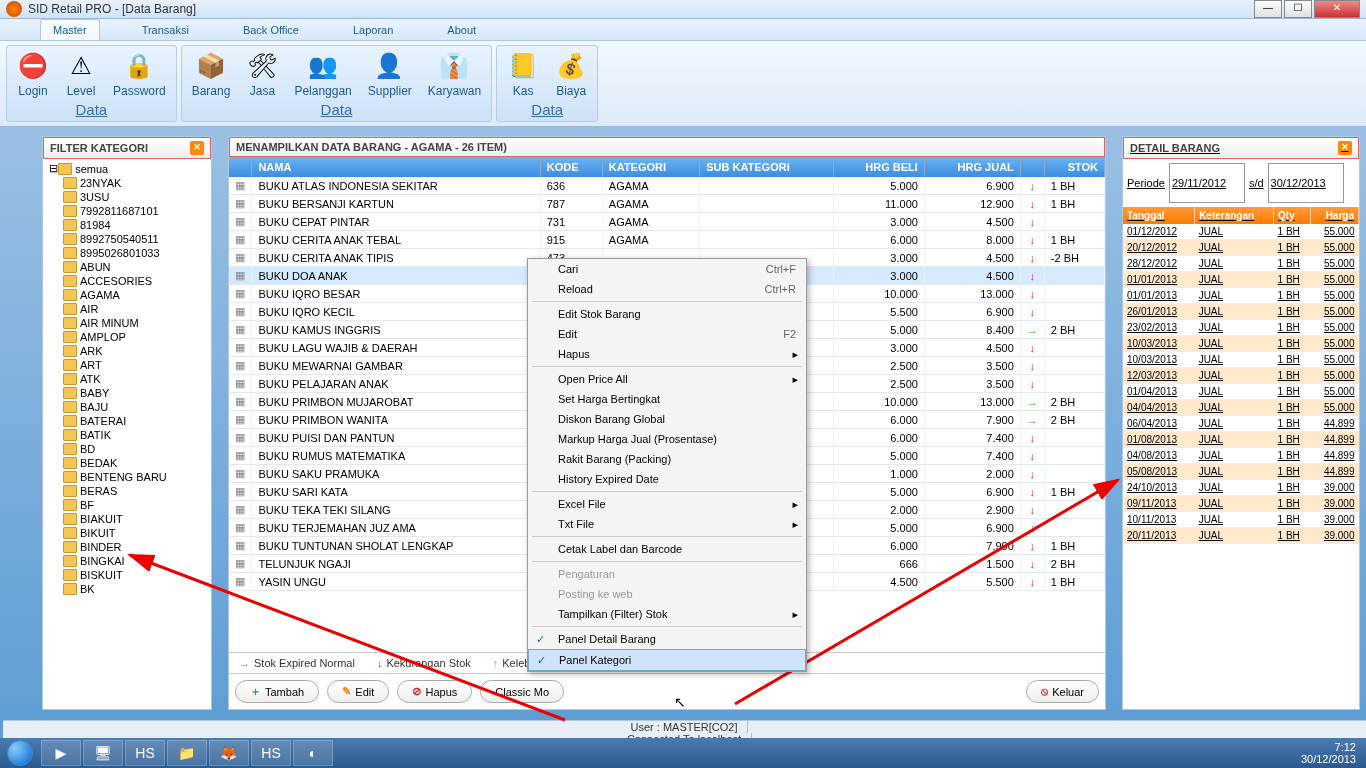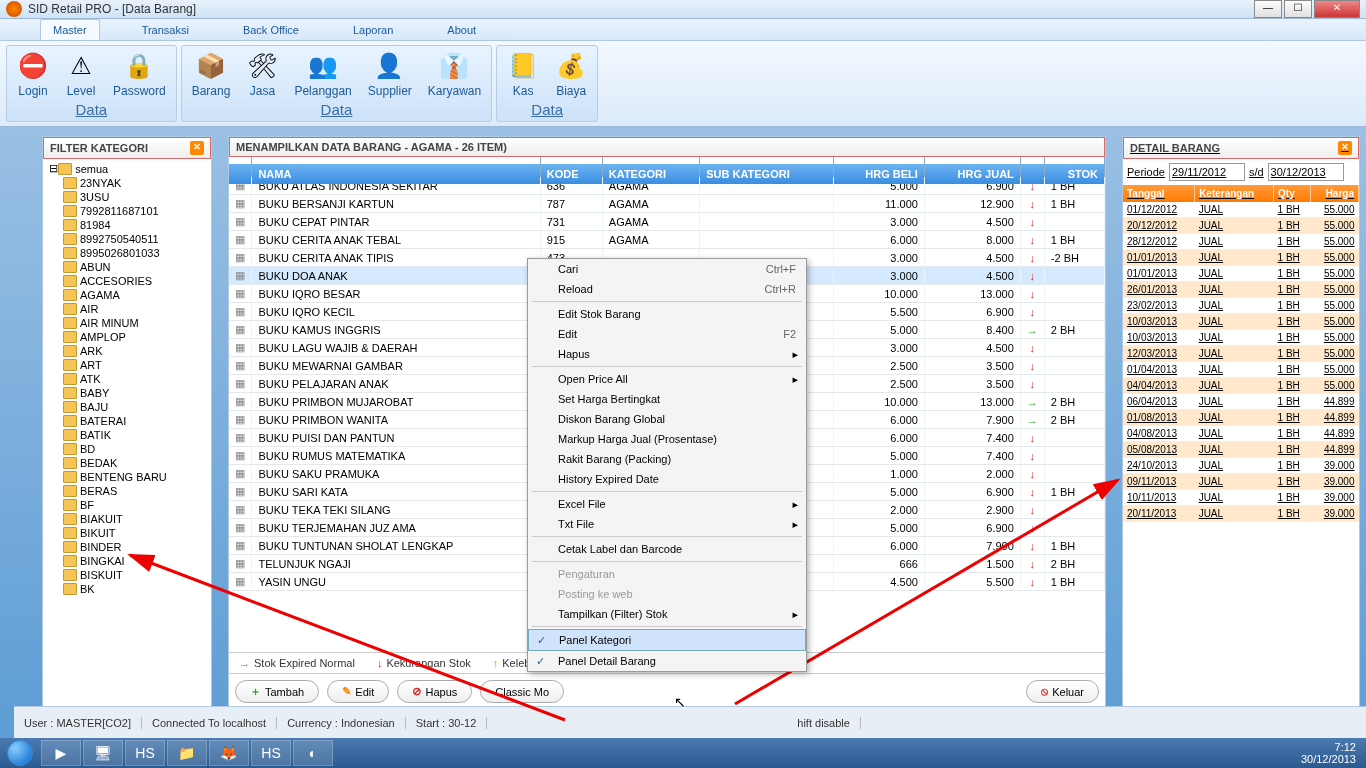--- a/index.html
+++ b/index.html
@@ -26,52 +26,52 @@
 .filterpanel{width:170px;}
 .tree{flex:1;overflow-y:auto;overflow-x:hidden;padding:2px;}
 .tree .node{display:flex;align-items:center;padding:1px 0 1px 18px;white-space:nowrap;cursor:pointer;}
 .tree .node.root{padding-left:4px;}
 .tree .node .fld{width:14px;height:12px;background:#f5c655;border:1px solid #c89830;margin-right:3px;border-radius:1px;}
 .tree .node.root .fld{background:#f5c655;}
 .mainpanel{flex:1;min-width:0;}
 .mainpanel .phdr{font-size:12px;}
 .gridwrap{flex:1;overflow:auto;position:relative;}
 table.grid{width:100%;border-collapse:collapse;}
-table.grid th{background:linear-gradient(to bottom,#6db3f2,#3a8de0);color:#fff;padding:4px 6px;text-align:left;border-right:1px solid #8ac;font-weight:bold;position:sticky;top:7px;}
+table.grid th{background:linear-gradient(to bottom,#6db3f2,#3a8de0);color:#fff;padding:4px 6px;text-align:left;border-right:1px solid #8ac;font-weight:bold;position:sticky;top:0;}
 table.grid th.r{text-align:right;}
 table.grid td{padding:2px 6px;border-bottom:1px solid #e3e9f0;border-right:1px solid #eef3f8;}
 table.grid td.r{text-align:right;}
 table.grid tr.sel td{background:#d6eaff;}
 table.grid td.rowico{width:18px;text-align:center;color:#888;}
 .arrowcell{width:18px;text-align:center;}
 .arrowcell.red{color:#d22;}
 .arrowcell.green{color:#2a2;}
 .legend{padding:4px 10px;border-top:1px solid #ccc;display:flex;gap:22px;color:#333;}
 .legend span{display:inline-flex;align-items:center;gap:4px;}
 .btnrow{padding:6px;border-top:1px solid #ccc;display:flex;gap:8px;}
 .pillbtn{border:1px solid #aaa;border-radius:12px;padding:3px 14px;background:linear-gradient(to bottom,#fff,#eee);cursor:pointer;display:inline-flex;align-items:center;gap:4px;}
 .pillbtn.right{margin-left:auto;}
 .detailpanel{width:238px;text-decoration:underline;}
 .periode{padding:4px;display:flex;align-items:center;gap:4px;}
-.periode input{width:76px;border:1px solid #999;padding:2px 2px;font-size:11px;}
+.periode input{width:76px;border:1px solid #999;padding:13px 2px;font-size:11px;}
 table.detgrid{width:100%;border-collapse:collapse;}
 table.detgrid th{background:linear-gradient(to bottom,#ff9a3c,#ff7a00);color:#fff;padding:3px 4px;font-weight:bold;text-align:left;border-right:1px solid #fc9;font-size:10px;}
 table.detgrid th.r{text-align:right;}
 table.detgrid td{padding:2px 4px;border-bottom:1px solid #eee;font-size:10px;}
 table.detgrid td.r{text-align:right;}
 table.detgrid tr.alt td{background:#ffe8cc;}
 .ctxmenu{position:absolute;left:527px;top:258px;width:280px;background:#f4f4f4;border:1px solid #9a9a9a;box-shadow:2px 2px 6px rgba(0,0,0,.3);z-index:50;}
 .ctxmenu .mi{padding:4px 10px 4px 30px;position:relative;cursor:pointer;}
 .ctxmenu .mi.checked::before{content:"✓";position:absolute;left:8px;color:#1a5a9a;}
 .ctxmenu .mi.sub::after{content:"▸";position:absolute;right:8px;}
 .ctxmenu .mi.dis{color:#999;}
 .ctxmenu .mi .sc{float:right;color:#666;}
 .ctxmenu .sep{height:1px;background:#ccc;margin:2px 4px;}
 .ctxmenu .mi.hl{background:#cfe4fb;border:1px solid #7ab;}
-.statusbar{position:absolute;left:14px;right:0;bottom:30px;height:32px;background:#e8eef6;border-top:1px solid #b0c8e0;display:flex;align-items:center;font-size:10px;color:#333;}
+.statusbar{position:absolute;left:3px;right:0;bottom:30px;height:18px;background:#e8eef6;border-top:1px solid #b0c8e0;display:flex;align-items:center;font-size:10px;color:#333;flex-direction:column;}
 .statusbar div{padding:0 10px;border-right:1px solid #bbb;}
 .taskbar{position:absolute;left:0;right:0;bottom:0;height:30px;background:linear-gradient(to bottom,#4a7ab0,#2a5a90);display:flex;align-items:center;}
 .taskbar .start{width:40px;height:30px;display:flex;align-items:center;justify-content:center;}
 .taskbar .start .orb{width:26px;height:26px;border-radius:50%;background:radial-gradient(circle at 30% 30%,#8cf,#06c);border:1px solid #48c;}
 .taskbar .tbbtn{width:40px;height:26px;margin:0 1px;background:rgba(255,255,255,.15);border:1px solid rgba(255,255,255,.2);display:flex;align-items:center;justify-content:center;color:#fff;font-size:14px;}
 .taskbar .tray{margin-left:auto;color:#fff;padding:0 10px;text-align:right;font-size:10px;line-height:12px;}
 .redarrow{position:absolute;z-index:40;pointer-events:none;}
 .cursor{position:absolute;left:674px;top:694px;z-index:60;pointer-events:none;font-size:14px;}
 </style>
 </head>
@@ -669,22 +669,22 @@
     <div class="sep"></div>
     <div class="mi sub">Excel File</div>
     <div class="mi sub">Txt File</div>
     <div class="sep"></div>
     <div class="mi">Cetak Label dan Barcode</div>
     <div class="sep"></div>
     <div class="mi dis">Pengaturan</div>
     <div class="mi dis">Posting ke web</div>
     <div class="mi sub">Tampilkan (Filter) Stok</div>
     <div class="sep"></div>
+    <div class="mi checked">Panel Detail Barang</div>
     <div class="mi checked hl">Panel Kategori</div>
-    <div class="mi checked">Panel Detail Barang</div>
   </div>
 
 <svg class="redarrow" style="left:0;top:0;width:1366px;height:768px">
   <defs>
       <marker id="ah" markerWidth="10" markerHeight="10" refX="8" refY="3" orient="auto">
         <path d="M0,0 L0,6 L9,3 z" fill="#e00"></path>
       </marker>
     </defs>
   <line x1="565" y1="720" x2="130" y2="555" stroke="#e00" stroke-width="3" marker-end="url(#ah)"></line>
   <line x1="735" y1="704" x2="1118" y2="480" stroke="#e00" stroke-width="3" marker-end="url(#ah)"></line>

